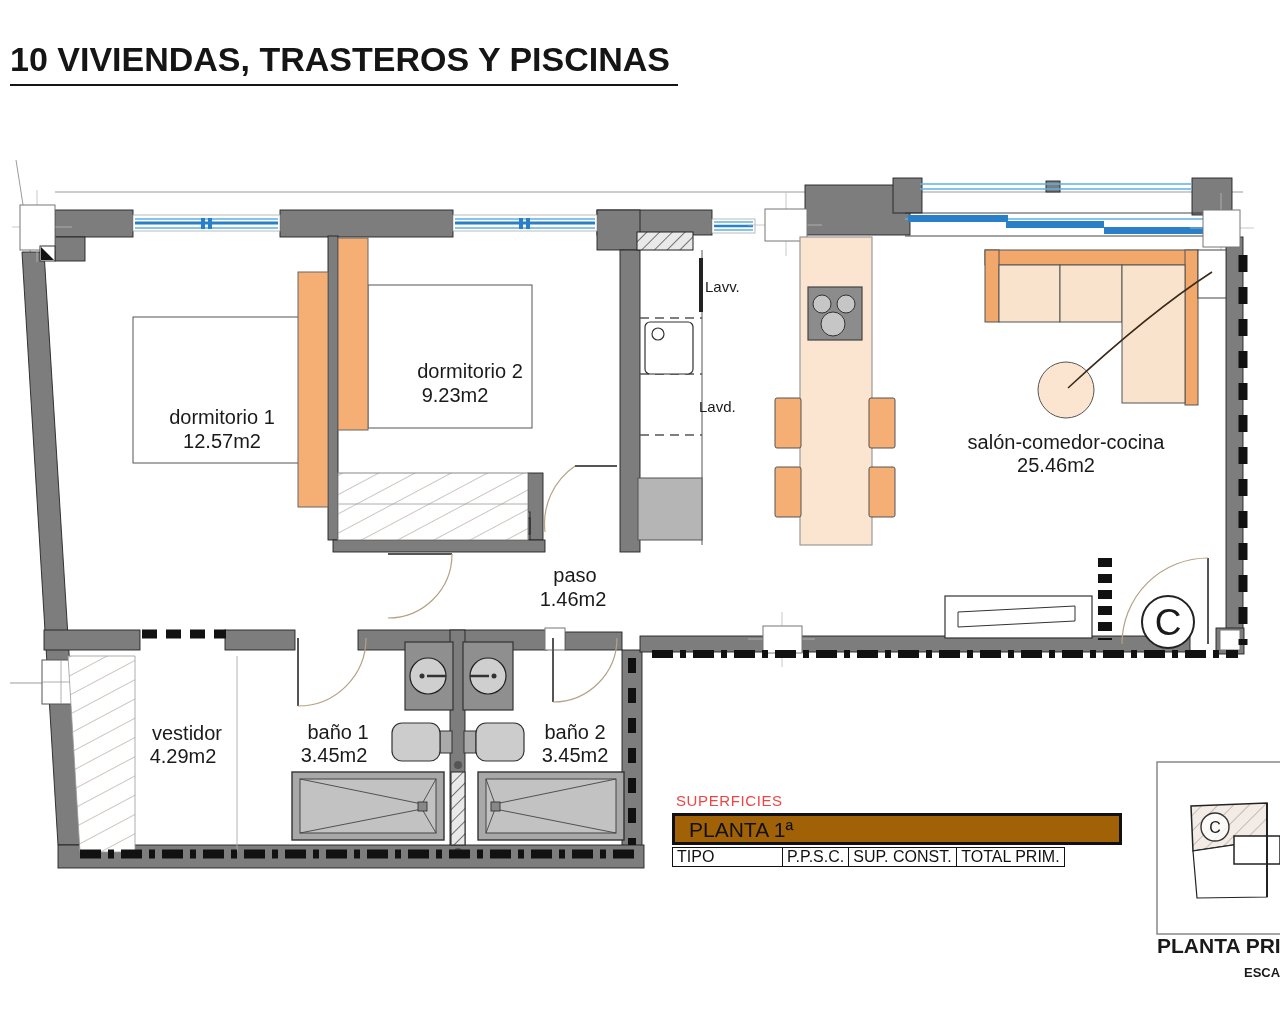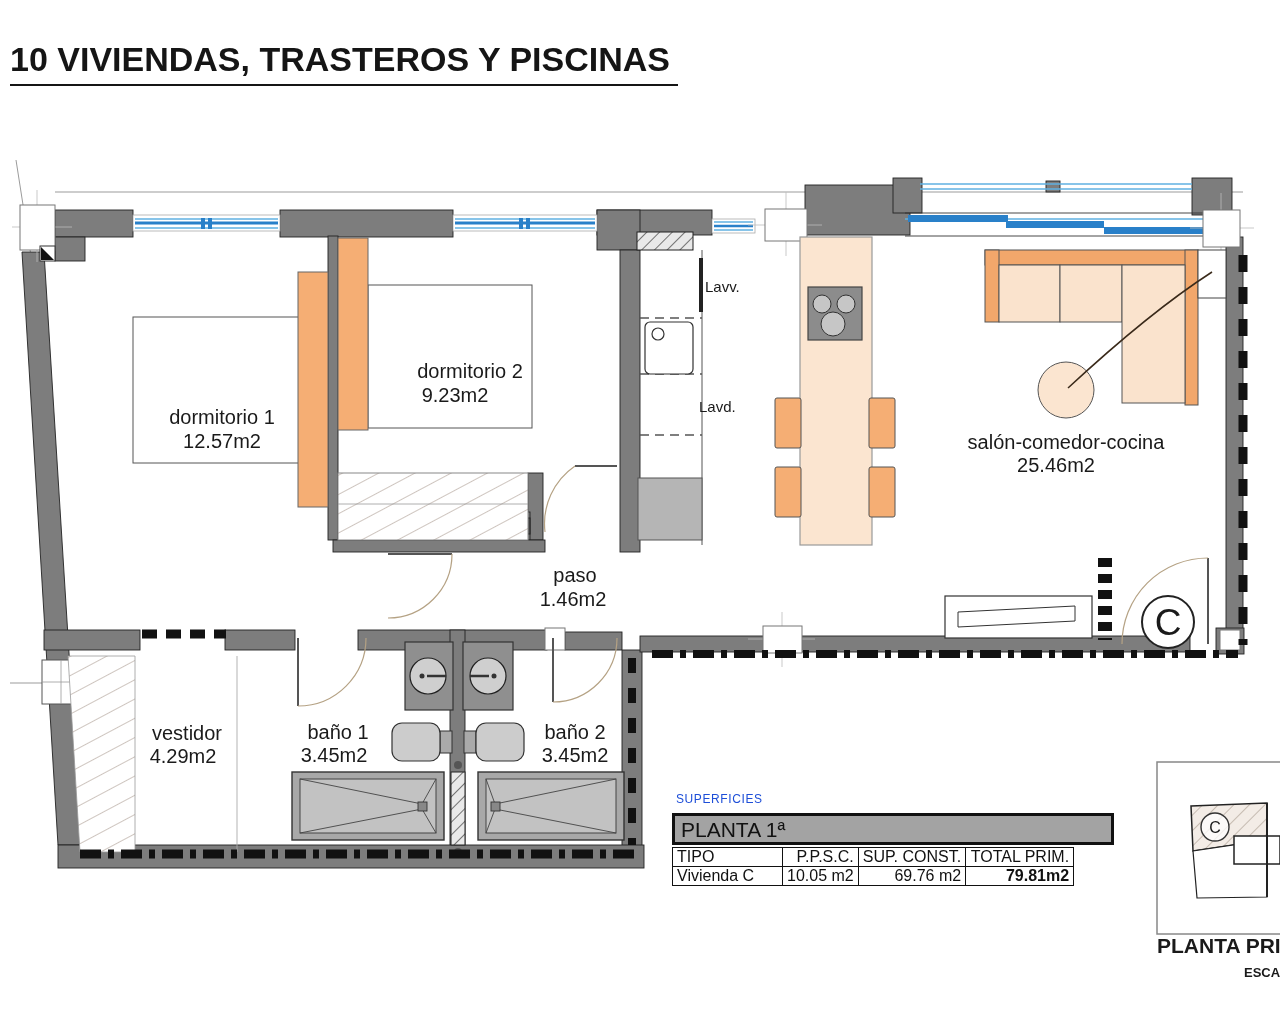--- a/index.html
+++ b/index.html
@@ -7,27 +7,27 @@
     width:1280px;height:1024px;position:relative;overflow:hidden;
     background:#ffffff;font-family:"Liberation Sans",sans-serif;color:#111;
   }
   .plan-svg{position:absolute;left:0;top:0;}
   .page-title{
     position:absolute;left:10px;top:40px;font-size:34px;font-weight:bold;
     letter-spacing:0px;color:#151515;border-bottom:2.5px solid #151515;
     padding:0 8px 5px 0;display:inline-block;white-space:nowrap;
   }
   .sup-caption{
-    position:absolute;left:676px;top:792px;font-size:12px;color:#1d4ed8;
+    position:absolute;left:676px;top:792px;font-size:15px;color:#ef4444;
     letter-spacing:0.6px;
   }
   .planta-box{
     position:absolute;left:672px;top:813px;width:430px;height:26px;
-    border:3px solid #111;font-size:21px;line-height:27px;padding-left:6px;
-    color:#111;background:#a3a3a3;white-space:nowrap;
+    border:3px solid #111;font-size:21px;line-height:27px;padding-left:14px;
+    color:#111;background:#a16207;white-space:nowrap;
   }
   table.surf{
     position:absolute;left:672px;top:847px;border-collapse:collapse;
     font-size:16px;color:#111;background:#fff;
   }
   table.surf td{
     border:1.5px solid #111;height:16px;padding:0 4px;white-space:nowrap;
   }
   td.c{text-align:right;}
   td.dbl{border-left:4px double #111;}
@@ -362,20 +362,14 @@
 </div>
 
 <table class="surf">
   <tbody>
     <tr>
       <td class="w110">TIPO</td>
       <td class="w62 c">P.P.S.C.</td>
       <td class="w88 c dbl">SUP. CONST.</td>
       <td class="w107 c">TOTAL PRIM.</td>
     </tr>
-    <tr>
-      <td>Vivienda C</td>
-      <td class="c">10.05 m2</td>
-      <td class="c dbl">69.76 m2</td>
-      <td class="c b">79.81m2</td>
-    </tr>
   </tbody>
 </table>
 
 </body></html>

